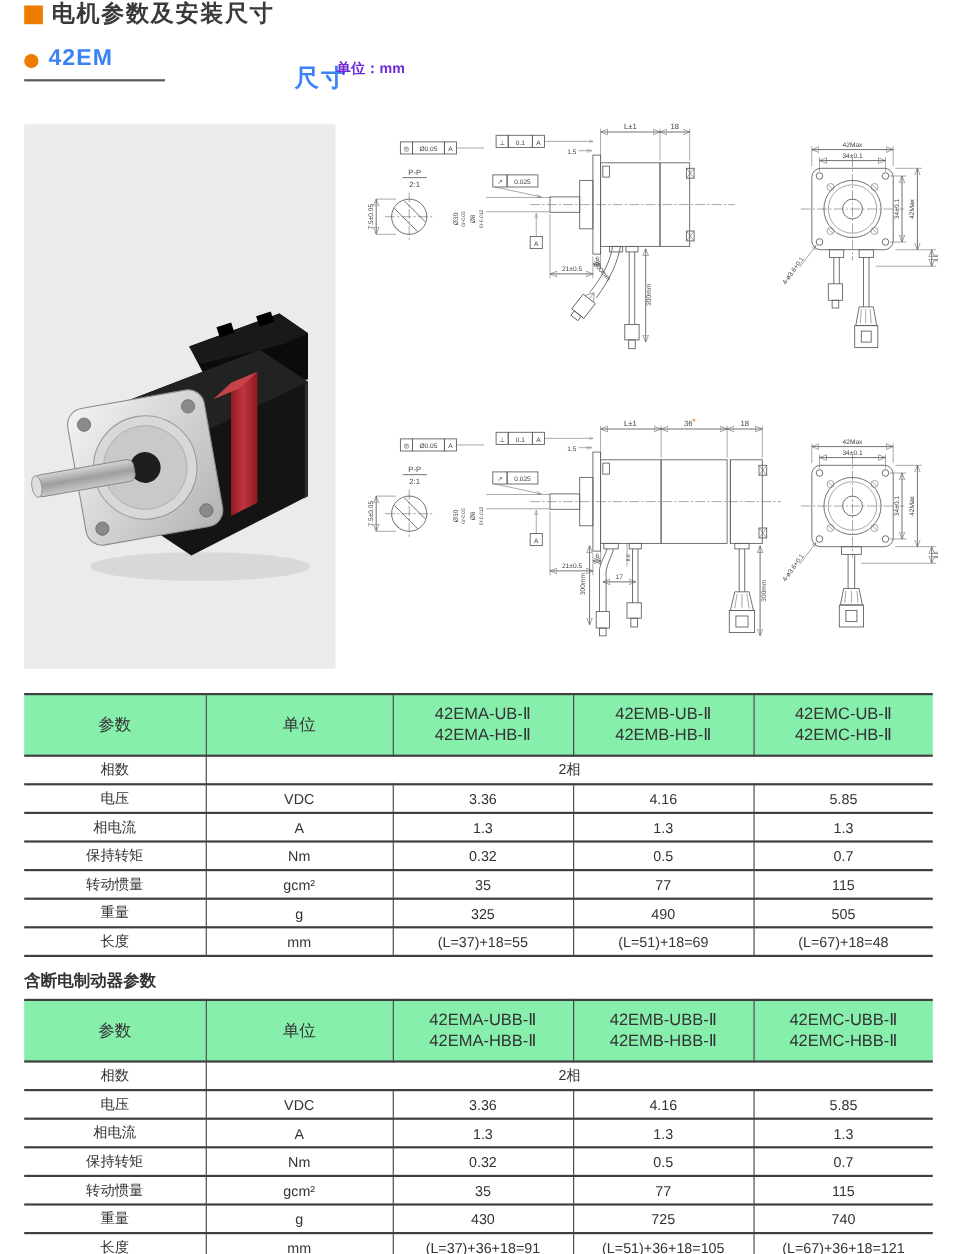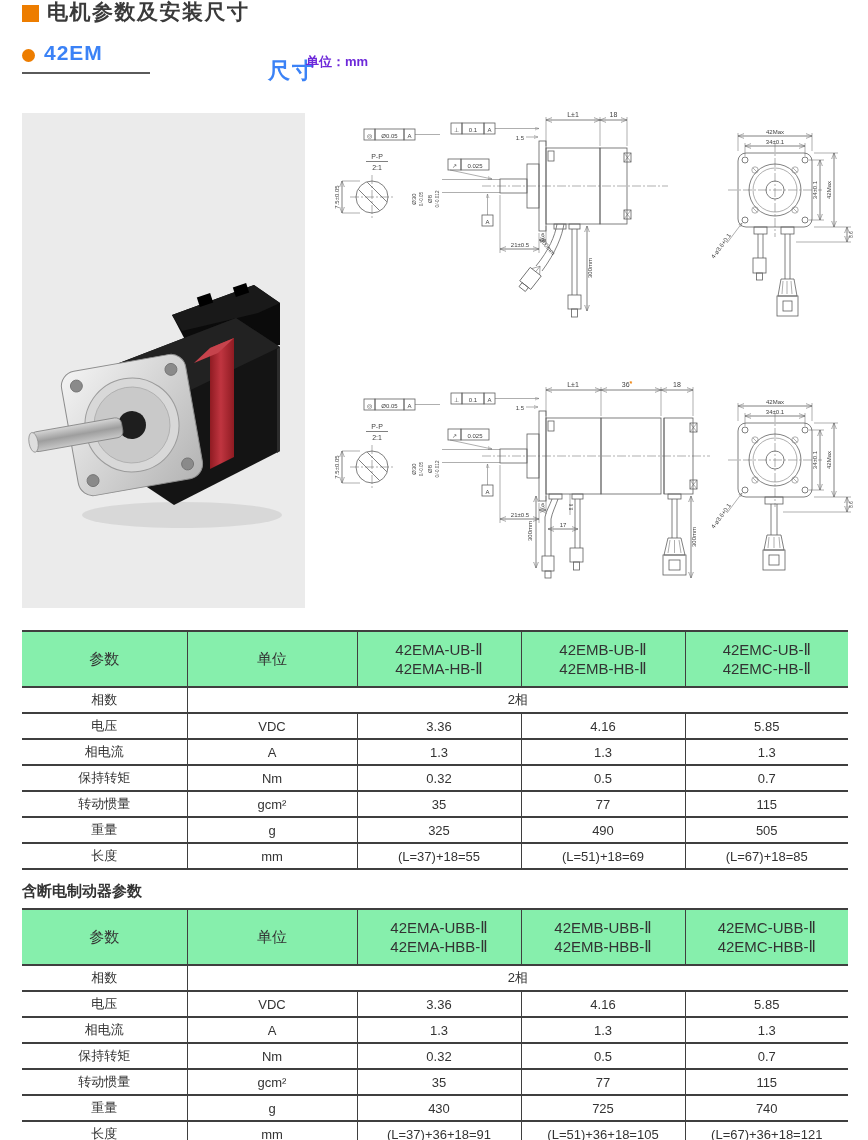--- a/index.html
+++ b/index.html
@@ -576,21 +576,21 @@
         <td>g</td>
         <td>325</td>
         <td>490</td>
         <td>505</td>
       </tr>
       <tr>
         <td>长度</td>
         <td>mm</td>
         <td>(L=37)+18=55</td>
         <td>(L=51)+18=69</td>
-        <td>(L=67)+18=85</td>
+        <td>(L=67)+18=48</td>
       </tr>
     </tbody>
   </table>
 
   <div class="brake-title">含断电制动器参数</div>
 
   <table class="spec t2">
     <colgroup>
         <col style="width:165px">
         <col style="width:170px">

